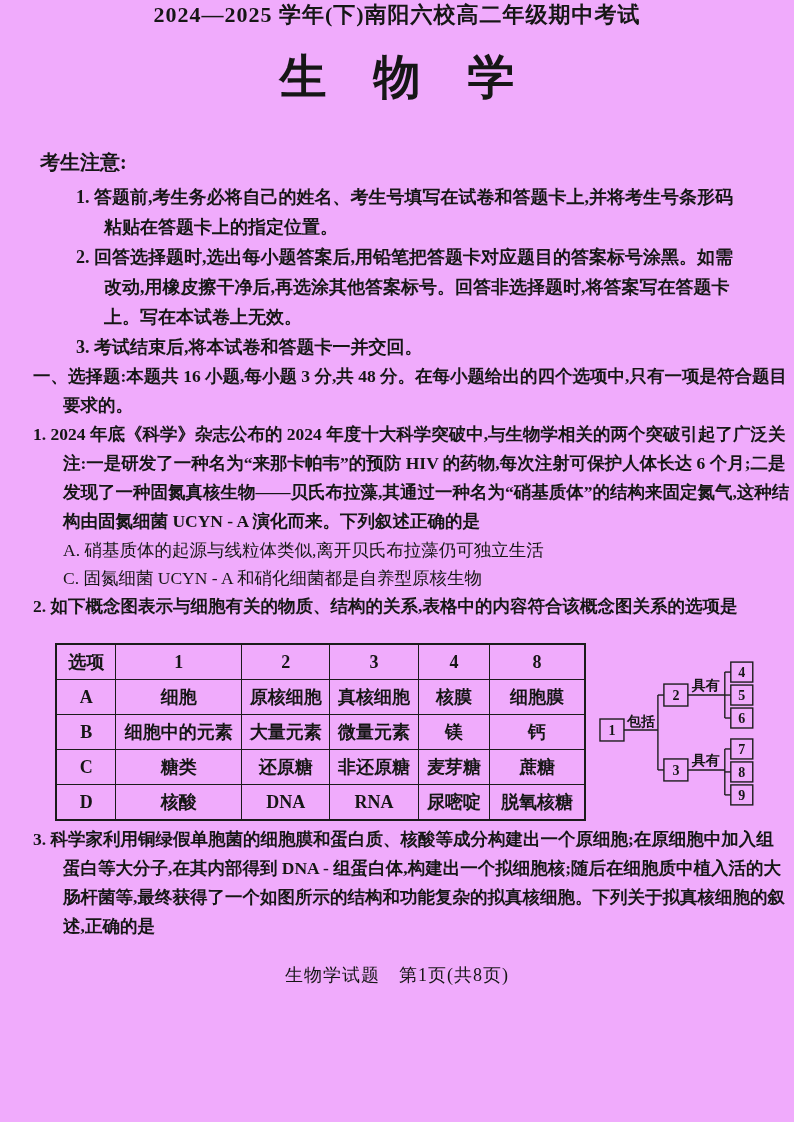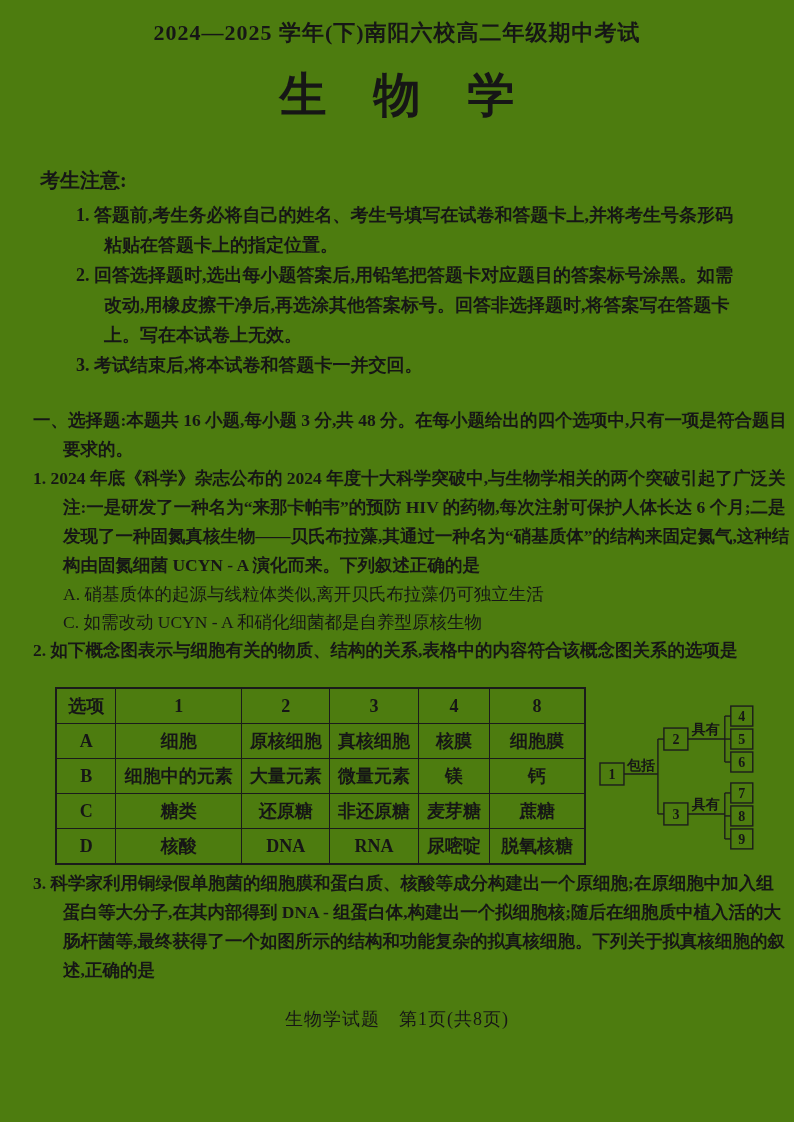--- a/index.html
+++ b/index.html
@@ -6,23 +6,22 @@
   body {
     width: 794px; height: 1122px;
     background: #f6f6f3;
     font-family: "Liberation Serif", "DejaVu Serif", serif;
     color: #161616;
   }
   .page {
     position: relative;
     width: 794px; height: 1122px;
     box-sizing: border-box;
-    background: #4d7c0f;
+    background: #f0abfc;
     overflow: hidden;
-    padding-top: 18px;
   }
   .title1 {
     text-align: center;
     font-size: 22px;
     font-weight: 700;
     letter-spacing: 1px;
   }
   .title2 {
     text-align: center;
     font-size: 47px;
@@ -43,21 +42,21 @@
   }
   .notice-items p { margin: 0; padding-left: 28px; text-indent: -28px; }
   .body-text {
     margin-left: 33px;
     width: 728px;
     font-size: 17.5px;
     line-height: 29px;
     font-weight: 700;
   }
   .hang { padding-left: 30px; text-indent: -30px; }
-  .section-head { margin-top: 26px; }
+  .section-head { }
   .stem { margin-top: 0; }
   .options { margin-left: 63px; width: 700px; font-size: 17.5px; line-height: 28px; font-weight: 400; }
   .options p { margin: 0; }
   .q2-figure {
     display: flex;
     align-items: flex-end;
     margin: 8px 0 4px 55px;
     gap: 8px;
   }
   table.q2-table {
@@ -101,21 +100,21 @@
     <p>1. 答题前,考生务必将自己的姓名、考生号填写在试卷和答题卡上,并将考生号条形码粘贴在答题卡上的指定位置。</p>
     <p>2. 回答选择题时,选出每小题答案后,用铅笔把答题卡对应题目的答案标号涂黑。如需改动,用橡皮擦干净后,再选涂其他答案标号。回答非选择题时,将答案写在答题卡上。写在本试卷上无效。</p>
     <p>3. 考试结束后,将本试卷和答题卡一并交回。</p>
   </div>
 
   <div class="body-text hang section-head">一、选择题:本题共 16 小题,每小题 3 分,共 48 分。在每小题给出的四个选项中,只有一项是符合题目要求的。</div>
 
   <div class="body-text hang stem">1. 2024 年底《科学》杂志公布的 2024 年度十大科学突破中,与生物学相关的两个突破引起了广泛关注:一是研发了一种名为“来那卡帕韦”的预防 HIV 的药物,每次注射可保护人体长达 6 个月;二是发现了一种固氮真核生物——贝氏布拉藻,其通过一种名为“硝基质体”的结构来固定氮气,这种结构由固氮细菌 UCYN - A 演化而来。下列叙述正确的是</div>
   <div class="options">
     <p>A. 硝基质体的起源与线粒体类似,离开贝氏布拉藻仍可独立生活</p>
-    <p>C. 如需改动 UCYN - A 和硝化细菌都是自养型原核生物</p>
+    <p>C. 固氮细菌 UCYN - A 和硝化细菌都是自养型原核生物</p>
   </div>
 
   <div class="body-text hang stem">2. 如下概念图表示与细胞有关的物质、结构的关系,表格中的内容符合该概念图关系的选项是</div>
 
   <div class="q2-figure">
     <table class="q2-table">
       <colgroup>
         <col style="width:60px">
           <col style="width:126px">
           <col style="width:88px">

